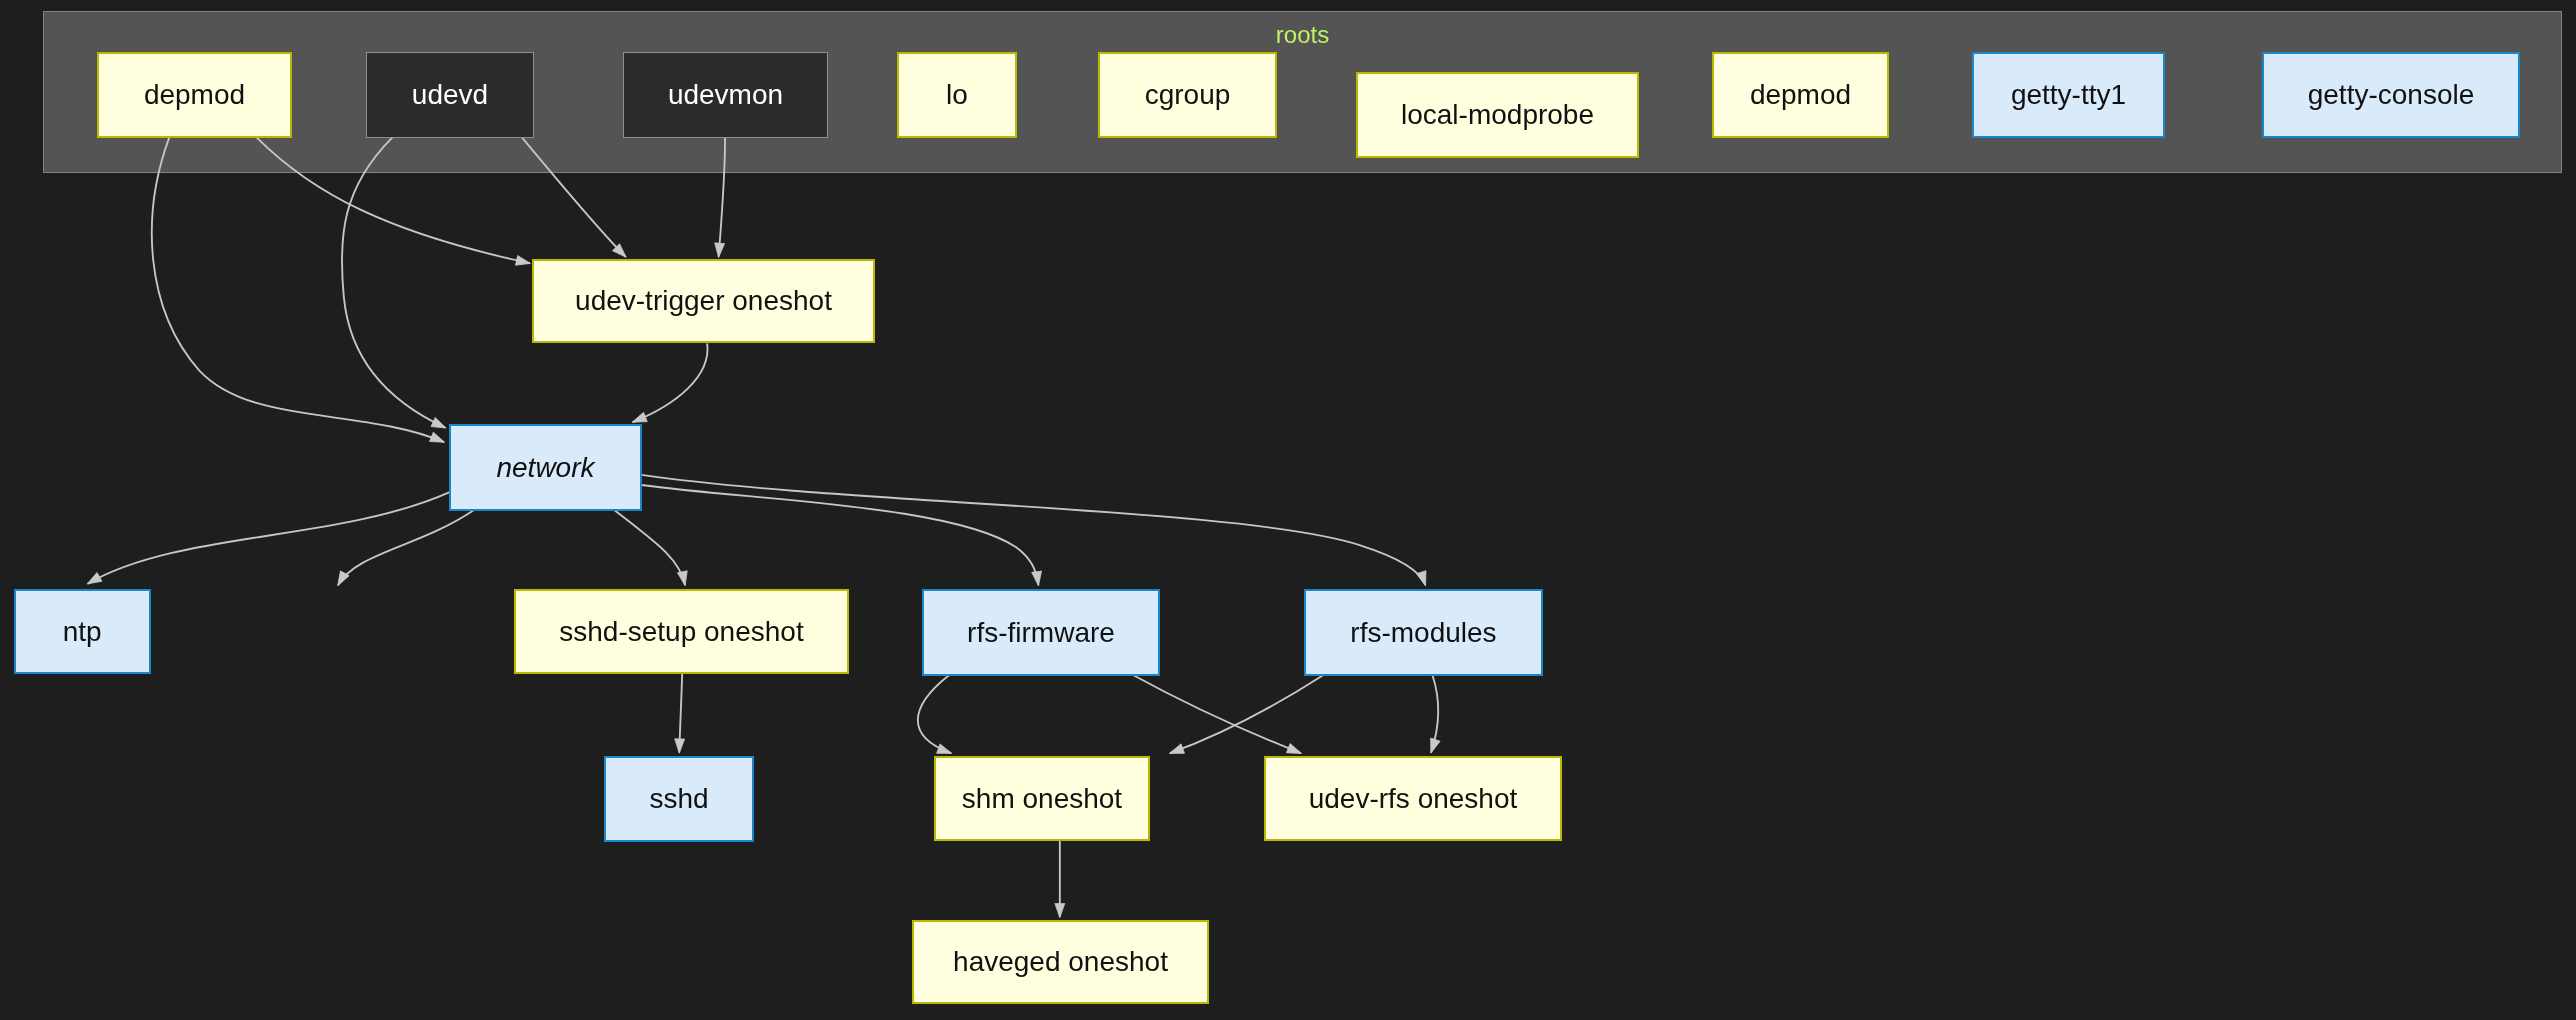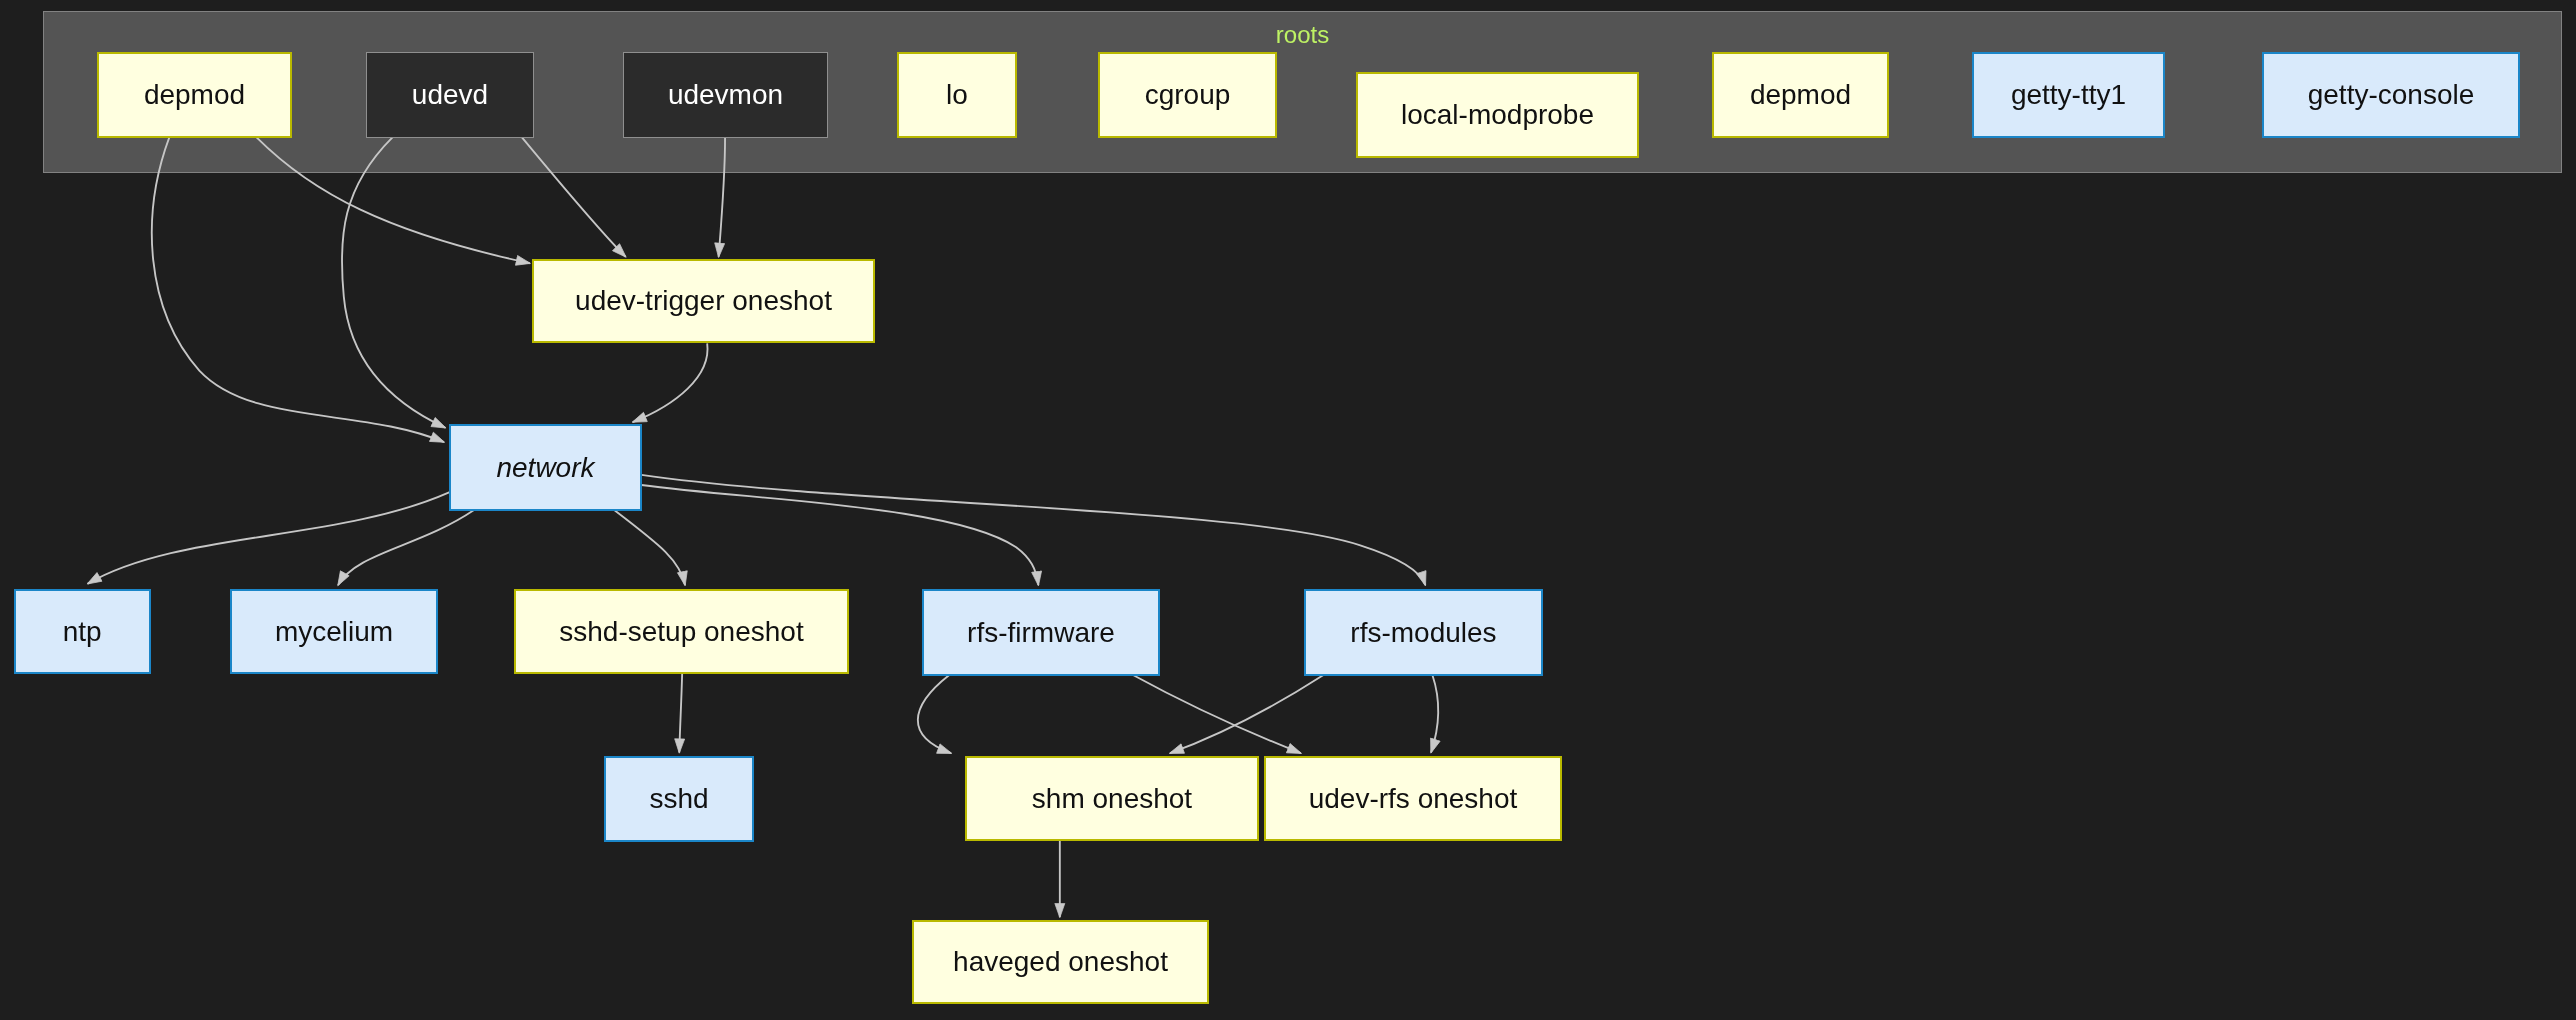--- a/index.html
+++ b/index.html
@@ -103,23 +103,22 @@
   <div class="node daemon" style="left: 623px; top: 52px; width: 205px; height: 86px;">udevmon</div>
   <div class="node oneshot" style="left: 897px; top: 52px; width: 120px; height: 86px;">lo</div>
   <div class="node oneshot" style="left: 1098px; top: 52px; width: 179px; height: 86px;">cgroup</div>
   <div class="node oneshot" style="left: 1356px; top: 52px; width: 283px; height: 86px; margin-top: 20px;">local-modprobe</div>
   <div class="node oneshot" style="left: 1712px; top: 52px; width: 177px; height: 86px;">depmod</div>
   <div class="node service" style="left: 1972px; top: 52px; width: 193px; height: 86px;">getty-tty1</div>
   <div class="node service" style="left: 2262px; top: 52px; width: 258px; height: 86px;">getty-console</div>
   <div class="node oneshot" style="left: 532px; top: 259px; width: 343px; height: 84px;">udev-trigger oneshot</div>
   <div class="node service" style="left: 449px; top: 424px; width: 193px; height: 87px; font-style: italic;">network</div>
   <div class="node service" style="left: 13.6px; top: 589px; width: 137px; height: 85px;">ntp</div>
-  <div class="node service" style="left: 230px; top: 589px; width: 208px; height: 85px;">mycelium</div>
   <div class="node oneshot" style="left: 514px; top: 589px; width: 335px; height: 85px;">sshd-setup oneshot</div>
   <div class="node service" style="left: 922px; top: 589px; width: 238px; height: 87px;">rfs-firmware</div>
   <div class="node service" style="left: 1304px; top: 589px; width: 239px; height: 87px;">rfs-modules</div>
   <div class="node service" style="left: 604px; top: 756px; width: 150px; height: 86px;">sshd</div>
-  <div class="node oneshot" style="left: 934px; top: 756px; width: 294px; height: 85px; margin-left: 31px;">shm oneshot</div>
+  <div class="node oneshot" style="left: 934px; top: 756px; width: 216px; height: 85px;">shm oneshot</div>
   <div class="node oneshot" style="left: 1264px; top: 756px; width: 298px; height: 85px;">udev-rfs oneshot</div>
   <div class="node oneshot" style="left: 912px; top: 920px; width: 297px; height: 84px;">haveged oneshot</div>
 
 </div>
 
 
 </body></html>

